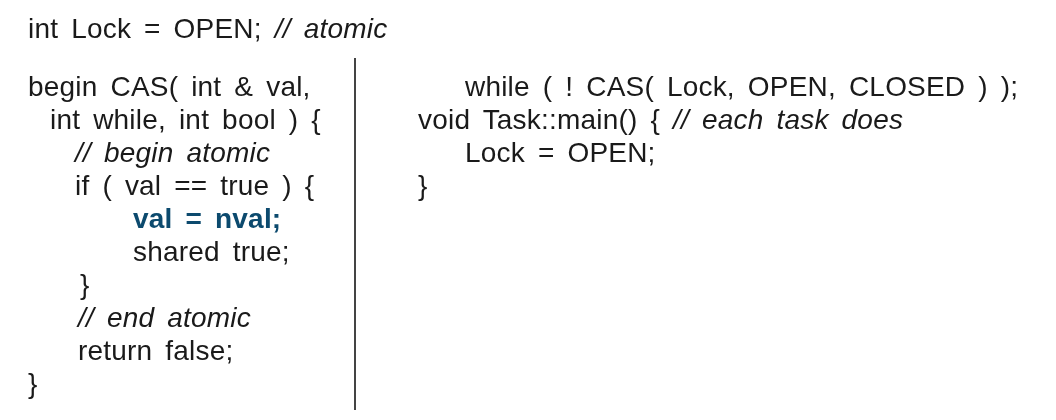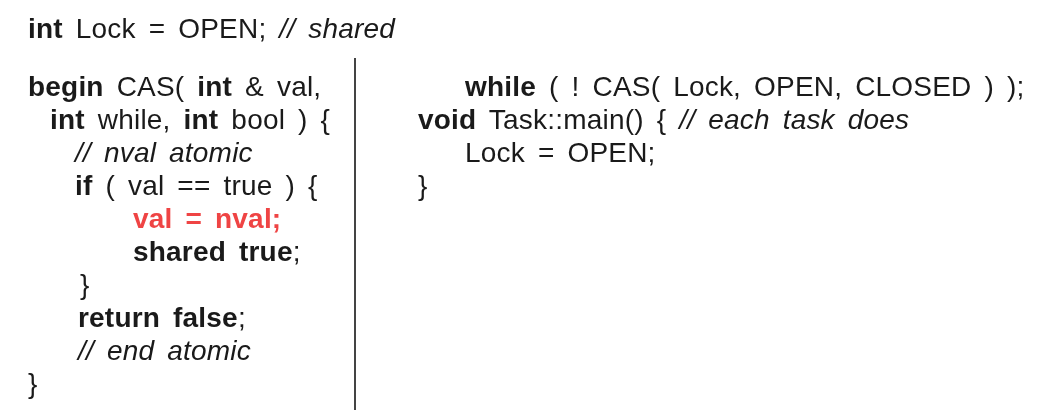--- a/index.html
+++ b/index.html
@@ -35,48 +35,48 @@
   .col-left  { left: 28px; }
   .col-right { left: 418px; }
   .divider {
     position: absolute;
     left: 354px;
     top: 58px;
     width: 2px;
     height: 352px;
     background: #444444;
   }
-  .b { font-weight: bold; margin-top: 44px; }
+  .b { font-weight: normal; margin-top: 44px; }
   .i { font-style: italic; }
-  .red { color: #ef4444; font-weight: bold; }
+  .red { color: #0c4a6e; font-weight: bold; }
   
   .ind-0   { padding-left: 0; }
   .ind-2sp { padding-left: 22px; }
   .ind-4sp { padding-left: 47px; }
   .ind-4br { padding-left: 52px; }
   .ind-4r  { padding-left: 50px; }
   .ind-8sp { padding-left: 105px; }
 </style>
 </head>
 <body>
 
 <div class="page">
 
-  <div class="line top-line"><span class="b">int</span><span> Lock = OPEN; </span><span class="i">// shared</span></div>
+  <div class="line top-line"><span class="b">int</span><span> Lock = OPEN; </span><span class="i">// atomic</span></div>
 
   <div class="col col-left">
     <div class="line ind-0"><span class="b">begin</span><span> CAS( </span><span class="b">int</span><span> &amp; val,</span></div>
     <div class="line ind-2sp"><span class="b">int</span><span> while, </span><span class="b">int</span><span> bool ) {</span></div>
-    <div class="line ind-4sp"><span class="i">// nval atomic</span></div>
+    <div class="line ind-4sp"><span class="i">// begin atomic</span></div>
     <div class="line ind-4sp"><span class="b">if</span><span> ( val == true ) {</span></div>
     <div class="line ind-8sp"><span class="red">val = nval;</span></div>
     <div class="line ind-8sp"><span class="b">shared true</span><span>;</span></div>
     <div class="line ind-4br"><span>}</span></div>
+    <div class="line ind-4r"><span class="i">// end atomic</span></div>
     <div class="line ind-4r"><span class="b">return false</span><span>;</span></div>
-    <div class="line ind-4r"><span class="i">// end atomic</span></div>
     <div class="line ind-0"><span>}</span></div>
   </div>
 
   <div class="divider"></div>
 
   <div class="col col-right">
     <div class="line ind-4sp"><span class="b">while</span><span> ( ! CAS( Lock, OPEN, CLOSED ) );</span></div>
     <div class="line ind-0"><span class="b">void</span><span> Task::main() { </span><span class="i">// each task does</span></div>
     <div class="line ind-4sp"><span>Lock = OPEN;</span></div>
     <div class="line ind-0"><span>}</span></div>

